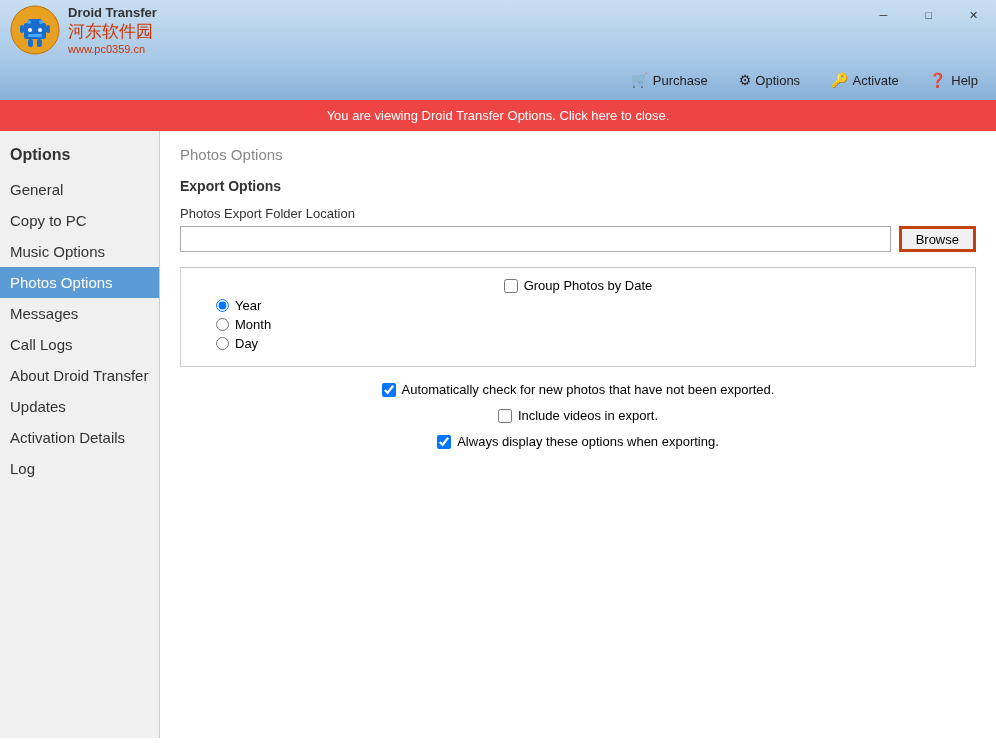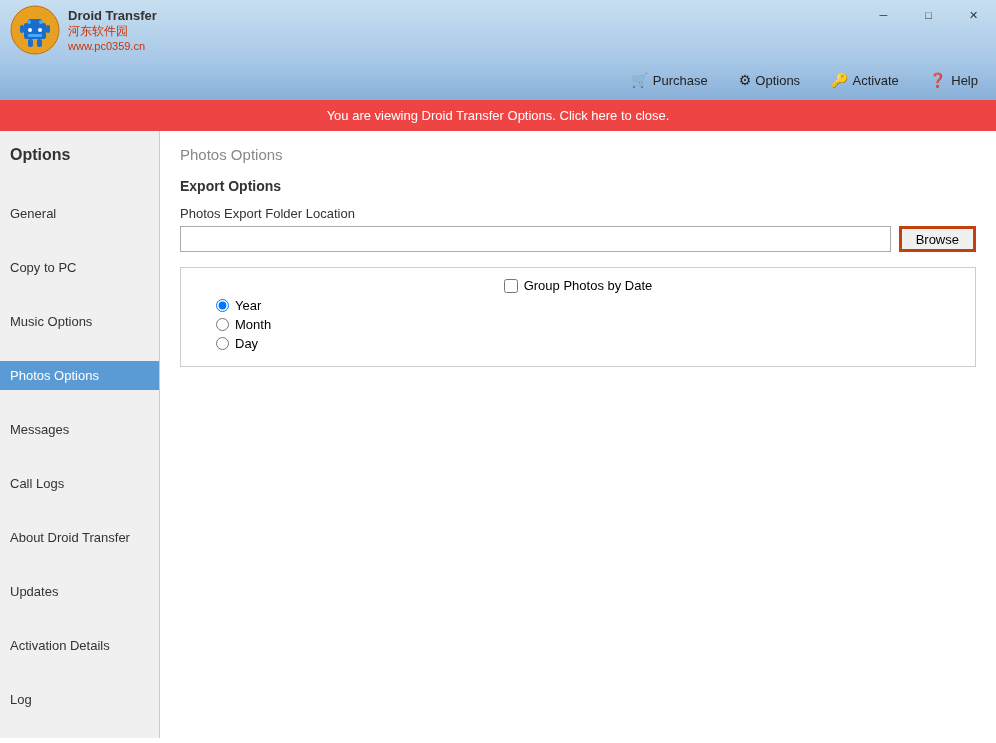--- a/index.html
+++ b/index.html
@@ -107,22 +107,21 @@
     .sidebar-header {
       font-size: 16px;
       font-weight: bold;
       color: #333;
       padding: 5px 10px 10px 10px;
     }
     .sidebar-item {
       padding: 7px 10px;
       cursor: pointer;
       color: #333;
-      font-size: 13px;
-      margin-top: 25px;
+      font-size: 15px;
     }
     .sidebar-item.active {
       background: #5b9bd5;
       color: white;
     }
 
     
     .content-area {
       flex: 1;
       background: #fff;
@@ -224,21 +223,21 @@
       <circle cx="30" cy="25" r="2" fill="white"></circle>
       <rect x="18" y="29" width="14" height="3" rx="1" fill="#44aaff"></rect>
       <rect x="10" y="20" width="4" height="8" rx="2" fill="#1a6dcc"></rect>
       <rect x="36" y="20" width="4" height="8" rx="2" fill="#1a6dcc"></rect>
       <rect x="18" y="34" width="5" height="8" rx="2" fill="#1a6dcc"></rect>
       <rect x="27" y="34" width="5" height="8" rx="2" fill="#1a6dcc"></rect>
     </svg>
   </div>
   <div class="title-bar-text-area">
     <span class="title-bar-app-name">Droid Transfer</span>
-    <span class="title-bar-watermark" style="font-size:12px;color:#cc3300;">河东软件园</span>
+    <span class="title-bar-watermark" style="font-size:17px;color:#cc3300;">河东软件园</span>
     <span class="title-bar-watermark" style="font-size:11px;color:#cc3300;">www.pc0359.cn</span>
   </div>
 
   <div class="title-bar-controls">
     <div class="window-controls">
       <button class="win-btn">─</button>
       <button class="win-btn">□</button>
       <button class="win-btn close">✕</button>
     </div>
   </div>
@@ -329,14 +328,28 @@
           <input type="radio" name="dateGroup" id="radioMonth" style="">
           <label for="radioMonth">Month</label>
         </div>
         <div class="radio-row">
           <input type="radio" name="dateGroup" id="radioDay" style="">
           <label for="radioDay">Day</label>
         </div>
       </div>
     </div>
 
+    <div class="extra-checkboxes">
+      <div class="checkbox-row">
+        <input type="checkbox" id="autoCheck" checked="" style="">
+        <label for="autoCheck">Automatically check for new photos that have not been exported.</label>
+      </div>
+      <div class="checkbox-row">
+        <input type="checkbox" id="includeVideos" style="">
+        <label for="includeVideos">Include videos in export.</label>
+      </div>
+      <div class="checkbox-row">
+        <input type="checkbox" id="alwaysDisplay" checked="" style="">
+        <label for="alwaysDisplay">Always display these options when exporting.</label>
+      </div>
+    </div>
   </div>
 </div>
 
 </body></html>

